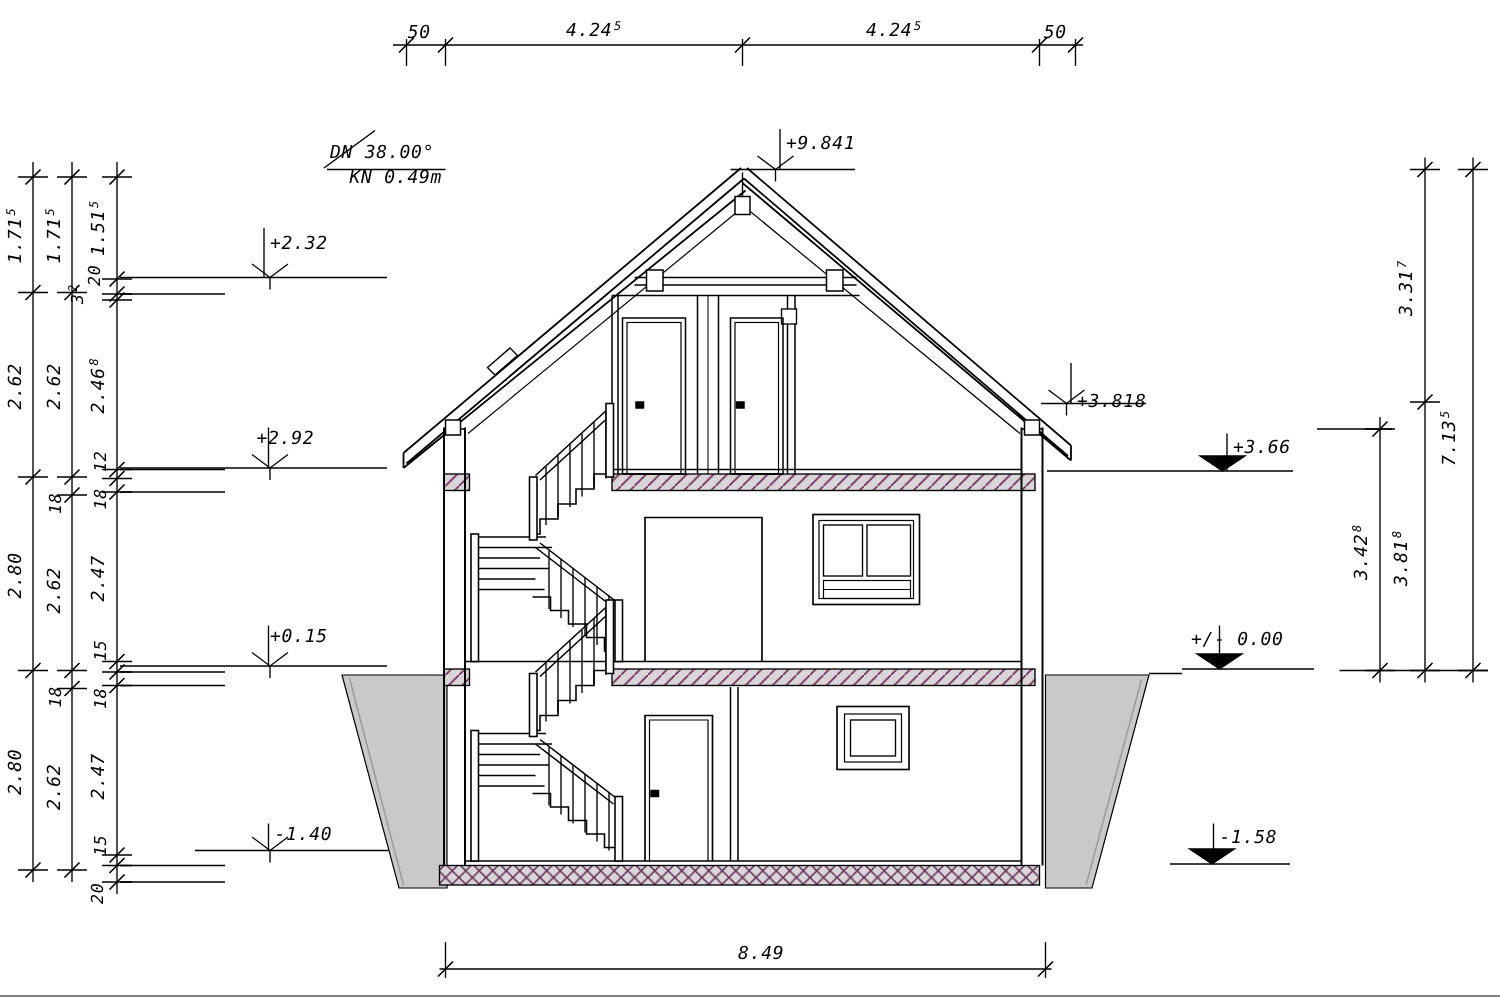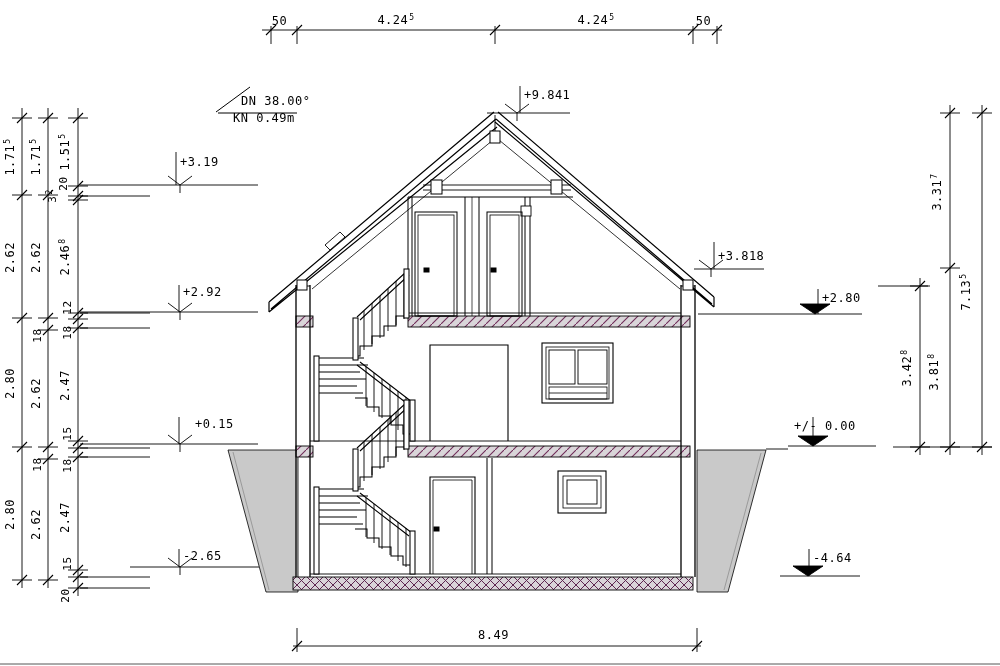--- a/index.html
+++ b/index.html
@@ -1,17 +1,17 @@
 <!DOCTYPE html>
 <html><head>
 <meta charset="utf-8">
 <style>
   html,body{margin:0;padding:0;background:#fff;}
   #stage{position:relative;width:1000px;height:666px;background:#fff;overflow:hidden;
-         font-family:"DejaVu Sans Mono",monospace;}
+         font-family:"DejaVu Sans Mono",monospace;font-style:italic;}
   svg{position:absolute;left:0;top:0;}
   .lbl{position:absolute;font-family:"DejaVu Sans Mono",monospace;font-size:12px;
        line-height:1;white-space:nowrap;color:#000;letter-spacing:0.5px;}
   .c{transform:translate(-50%,-50%);}
   .rot{transform:translate(-50%,-50%) rotate(-90deg);}
   .sm{font-size:11px;}
   .sup{font-size:8px;position:relative;top:-4px;margin-left:1px;}
 </style>
 </head>
 <body>
@@ -170,34 +170,34 @@
   </g>
 
   <path d="M0,664 H1000" stroke="#555" stroke-width="1"></path>
 </svg>
 
 <div class="lbl c" style="left:280px;top:21px"><span>50</span><span class="sup"></span></div>
 <div class="lbl c" style="left:396px;top:20px"><span>4.24</span><span class="sup">5</span></div>
 <div class="lbl c" style="left:596px;top:20px"><span>4.24</span><span class="sup">5</span></div>
 <div class="lbl c" style="left:704px;top:21px"><span>50</span><span class="sup"></span></div>
 
-<div class="lbl c" style="left:494px;top:635px"><span>8.49</span><span class="sup"></span></div>
-
-<div class="lbl" style="left:241px;top:95px">DN 38.00°</div>
+<div class="lbl c" style="left:508px;top:635px"><span>8.49</span><span class="sup"></span></div>
+
+<div class="lbl" style="left:220px;top:95px">DN 38.00°</div>
 <div class="lbl" style="left:233px;top:112px">KN 0.49m</div>
 
-<div class="lbl" style="left:180px;top:156px">+3.19</div>
-<div class="lbl" style="left:183px;top:286px">+2.92</div>
-<div class="lbl" style="left:195px;top:418px">+0.15</div>
-<div class="lbl" style="left:183px;top:550px">-2.65</div>
+<div class="lbl" style="left:180px;top:156px">+2.32</div>
+<div class="lbl" style="left:171px;top:286px">+2.92</div>
+<div class="lbl" style="left:180px;top:418px">+0.15</div>
+<div class="lbl" style="left:183px;top:550px">-1.40</div>
 <div class="lbl" style="left:524px;top:89px">+9.841</div>
-<div class="lbl" style="left:718px;top:250px">+3.818</div>
-<div class="lbl" style="left:822px;top:292px">+2.80</div>
+<div class="lbl" style="left:718px;top:261px">+3.818</div>
+<div class="lbl" style="left:822px;top:292px">+3.66</div>
 <div class="lbl" style="left:794px;top:420px">+/- 0.00</div>
-<div class="lbl" style="left:813px;top:552px">-4.64</div>
+<div class="lbl" style="left:813px;top:552px">-1.58</div>
 
 <div class="lbl rot" style="left:10px;top:157px"><span>1.71</span><span class="sup">5</span></div>
 <div class="lbl rot" style="left:10px;top:257px"><span>2.62</span><span class="sup"></span></div>
 <div class="lbl rot" style="left:10px;top:383px"><span>2.80</span><span class="sup"></span></div>
 <div class="lbl rot" style="left:10px;top:514px"><span>2.80</span><span class="sup"></span></div>
 
 <div class="lbl rot" style="left:36px;top:157px"><span>1.71</span><span class="sup">5</span></div>
 <div class="lbl rot" style="left:36px;top:257px"><span>2.62</span><span class="sup"></span></div>
 <div class="lbl rot sm" style="left:37px;top:335px"><span>18</span><span class="sup"></span></div>
 <div class="lbl rot" style="left:36px;top:393px"><span>2.62</span><span class="sup"></span></div>

